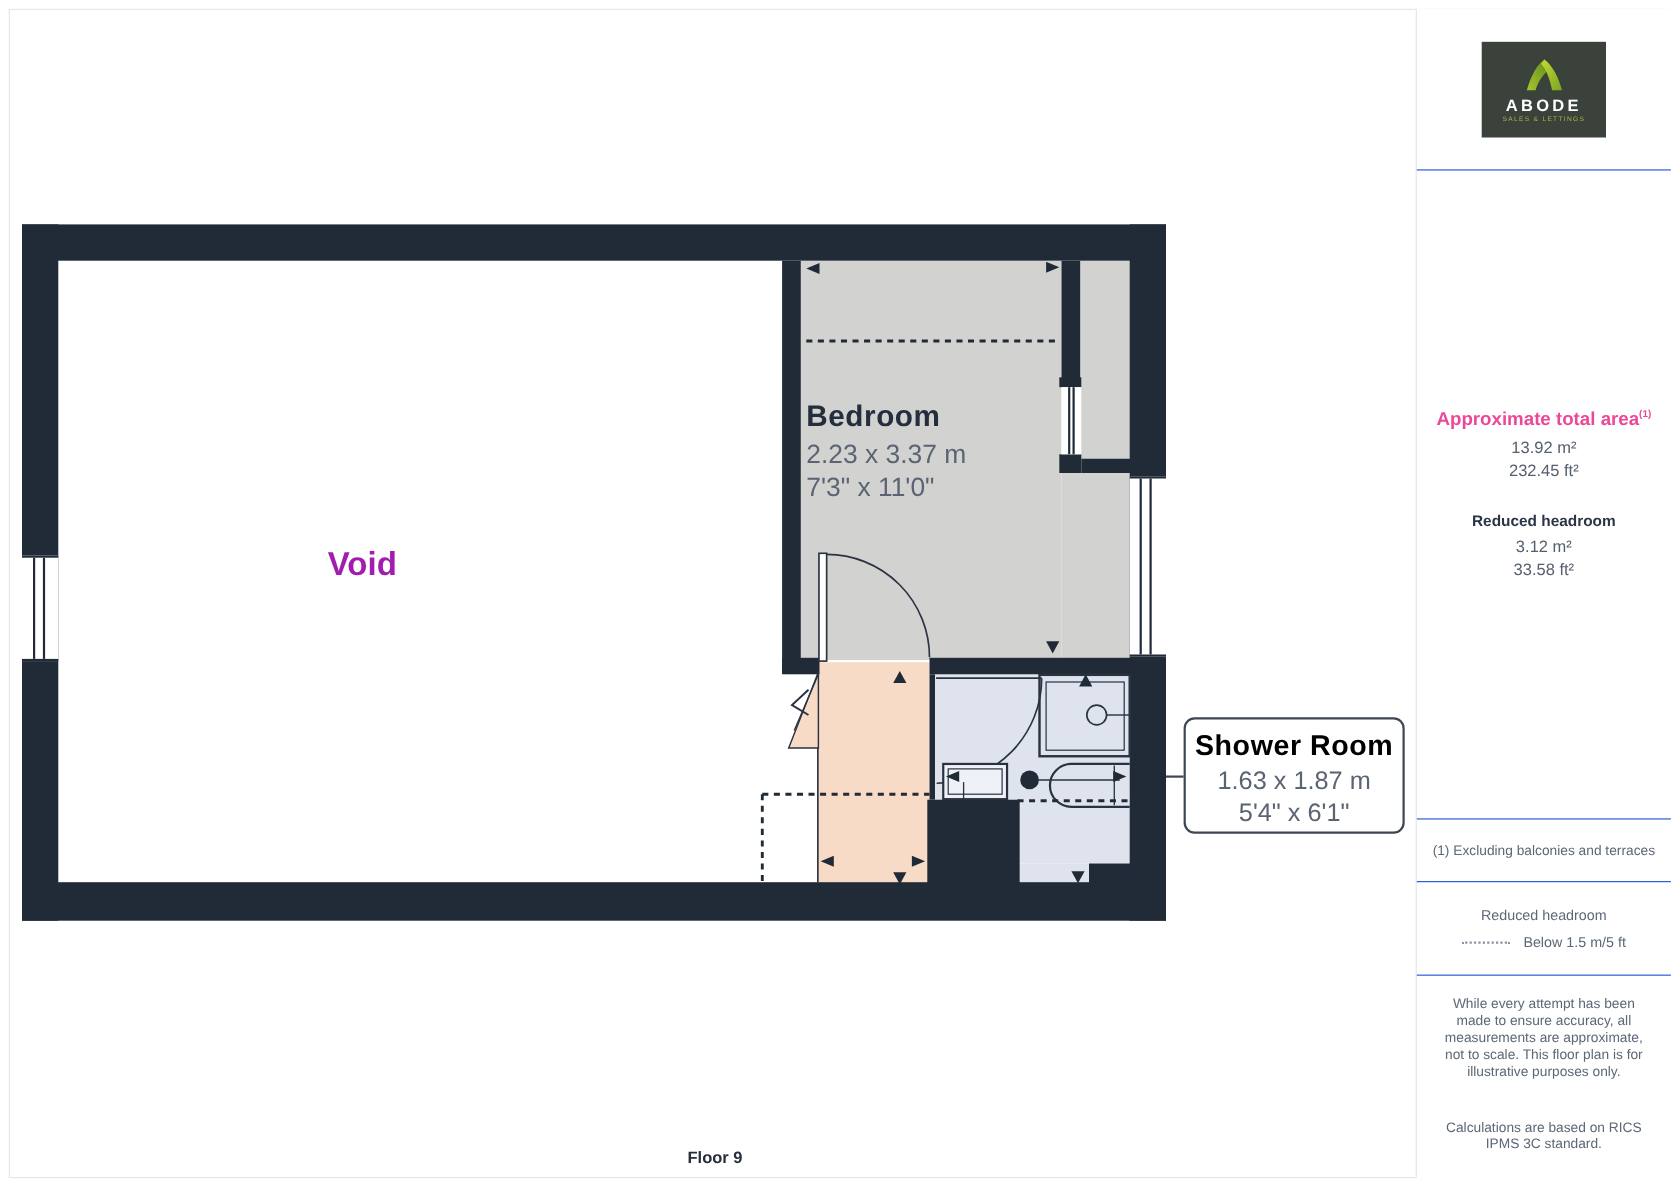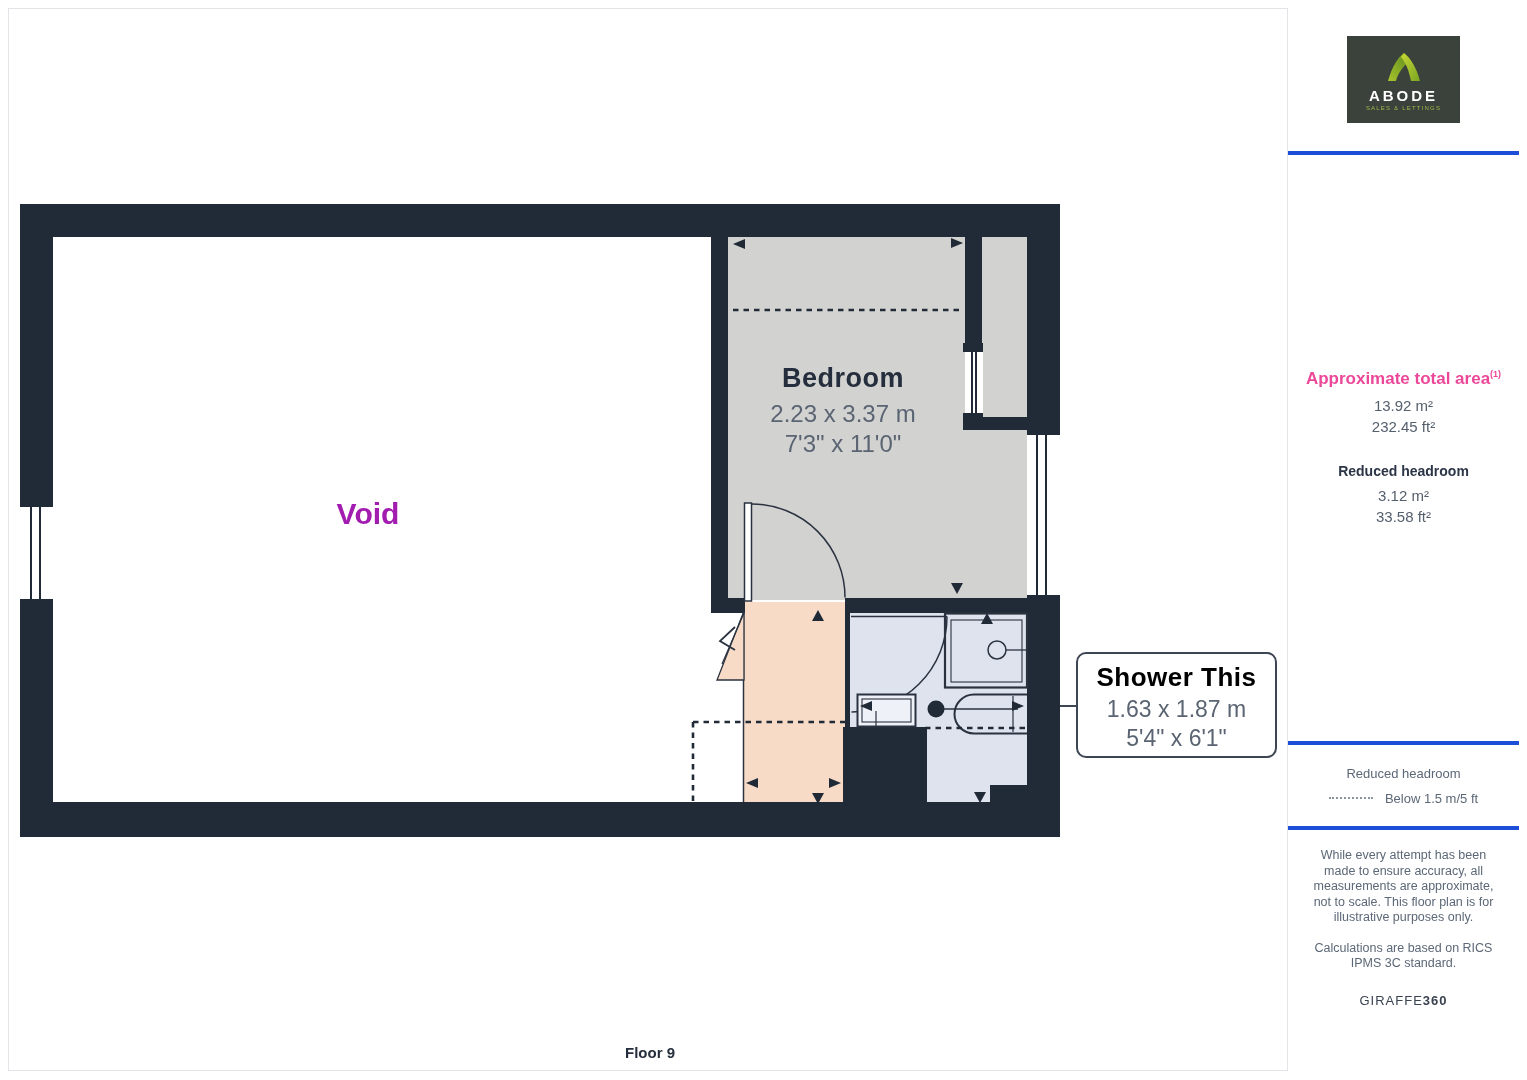--- a/index.html
+++ b/index.html
@@ -11,49 +11,49 @@
   #plan{left:0;top:0;width:1287px;height:1080px;}
   .wall{background:#212b38;position:absolute;}
   .fill{position:absolute;}
   .fill.gray{background:#d2d2d1;}
   .fill.peach{background:#f7dbc7;}
   .fill.blue{background:#dfe3ee;}
   .window{position:absolute;background:#ffffff;box-sizing:border-box;}
   .window .pane{position:absolute;top:0;bottom:0;width:2px;background:#212b38;}
   .window.horizcaps{border-top:2px solid #212b38;border-bottom:2px solid #212b38;}
   svg.overlay{position:absolute;left:0;top:0;pointer-events:none;}
-  .room-label{position:absolute;text-align:center;color:#242e3c;}
+  .room-label{position:absolute;color:#242e3c;}
   .room-name{font-weight:bold;font-size:27px;letter-spacing:.5px;}
   .room-dim{font-size:24px;color:#5a6472;line-height:30px;}
   #void-label{font-weight:bold;font-size:30px;color:#a21caf;}
   #floor-label{font-weight:bold;font-size:15px;color:#242e3c;}
   #callout{position:absolute;left:1076px;top:652px;width:201px;height:106px;background:#fff;border:2px solid #3e4554;border-radius:10px;box-sizing:border-box;text-align:center;padding-top:8px;}
   #callout .room-name{font-size:26px;}
   #callout .room-dim{font-size:23px;line-height:29px;}
   #callout-line{position:absolute;left:1060px;top:705px;width:16px;height:2px;background:#3e4554;}
   
   #sidebar{left:1287px;top:8px;width:232px;height:1063px;border-left:1px solid #e2e4e8;box-sizing:border-box;background:#fff;}
-  .side-section{box-sizing:border-box;border-bottom:4px solid #1d4ed8;display:flex;flex-direction:column;align-items:center;justify-content:center;}
+  .side-section{box-sizing:border-box;border-bottom:1px solid #1d4ed8;display:flex;flex-direction:column;align-items:center;justify-content:center;}
   #sec-logo{height:147px;}
   #logo-box{width:113px;height:87px;background:#3b423b;display:flex;flex-direction:column;align-items:center;justify-content:center;}
   #logo-name{color:#ffffff;font-size:15px;font-weight:bold;letter-spacing:3px;margin-top:2px;}
   #logo-tagline{color:#a3b64d;font-size:6px;letter-spacing:1.2px;margin-top:1px;}
   #sec-area{height:590px;}
   .area-title{font-weight:bold;font-size:17px;color:#ec4899;}
   .area-title sup{font-size:9px;}
   .area-val{font-size:15px;color:#55606e;line-height:21px;}
   .area-sub{font-weight:bold;font-size:14px;color:#2b3546;margin-top:26px;}
   .gap6{height:6px;}
   #sec-footnote{height:57px;}
   .small-gray{font-size:12.5px;color:#5c6877;}
   #sec-legend{height:85px;}
   .legend-title{font-size:13px;color:#5c6877;margin-bottom:10px;}
   .legend-row{font-size:13px;color:#5c6877;display:flex;align-items:center;}
   .dotted-swatch{display:inline-block;width:44px;border-top:2px dotted #8a93a0;margin-right:12px;}
-  #sec-disclaimer{height:182px;border-bottom:none;justify-content:flex-start;padding:18px 17px 0 17px;}
+  #sec-disclaimer{height:182px;border-bottom:none;justify-content:flex-start;padding:18px 17px 0 17px;gap:20px;}
   .disclaimer{font-size:12.5px;color:#5c6877;text-align:center;line-height:15.5px;margin-bottom:15px;}
   #giraffe{font-size:13px;color:#3a4350;letter-spacing:1px;margin-top:6px;}
   #giraffe b{font-weight:bold;}
 </style>
 </head>
 <body>
 
 <div id="frame" class="abs"></div>
 
 <div id="plan" class="abs">
@@ -146,21 +146,21 @@
   <div id="void-label" class="room-label" style="left:298px;top:497px;width:140px;">Void</div>
 
   <div class="room-label" style="left:733px;top:363px;width:220px;">
     <div class="room-name">Bedroom</div>
     <div class="room-dim" style="margin-top:5px;">2.23 x 3.37 m</div>
     <div class="room-dim">7'3" x 11'0"</div>
   </div>
 
   <div id="callout-line"></div>
   <div id="callout">
-    <div class="room-name">Shower This</div>
+    <div class="room-name">Shower Room</div>
     <div class="room-dim" style="margin-top:2px;">1.63 x 1.87 m</div>
     <div class="room-dim">5'4" x 6'1"</div>
   </div>
 
   <div id="floor-label" class="abs" style="left:580px;top:1044px;width:140px;text-align:center;">Floor 9</div>
 </div>
 
 <div id="sidebar" class="abs">
 
   <div id="sec-logo" class="side-section">
@@ -190,20 +190,23 @@
     </div>
     <div class="gap6"></div>
     <div class="area-val">13.92 m²</div>
     <div class="area-val">232.45 ft²</div>
     <div class="area-sub">Reduced headroom</div>
     <div class="gap6"></div>
     <div class="area-val">3.12 m²</div>
     <div class="area-val">33.58 ft²</div>
   </div>
 
+  <div id="sec-footnote" class="side-section">
+    <div class="small-gray">(1) Excluding balconies and terraces</div>
+  </div>
 
   <div id="sec-legend" class="side-section">
     <div class="legend-title">Reduced headroom</div>
     <div class="legend-row">
       <span class="dotted-swatch"></span>
       <span>Below 1.5 m/5 ft</span>
     </div>
   </div>
 
   <div id="sec-disclaimer" class="side-section">

